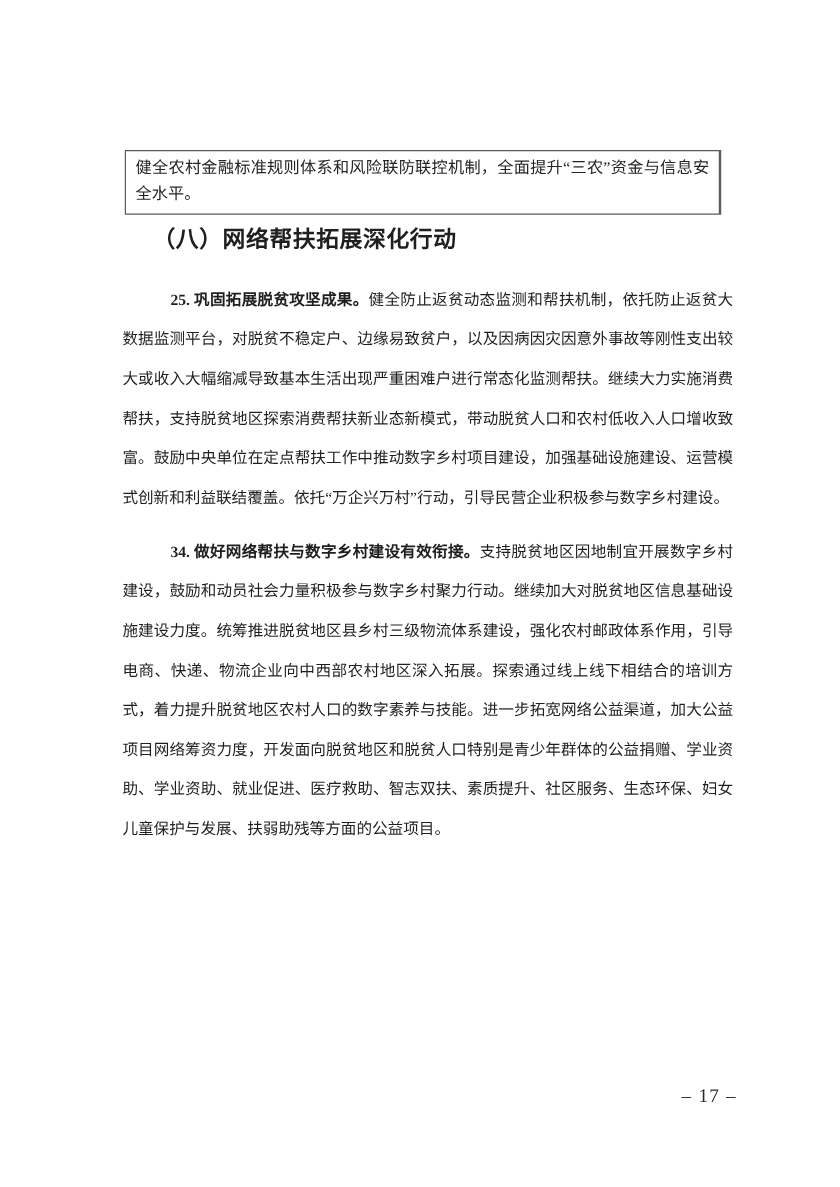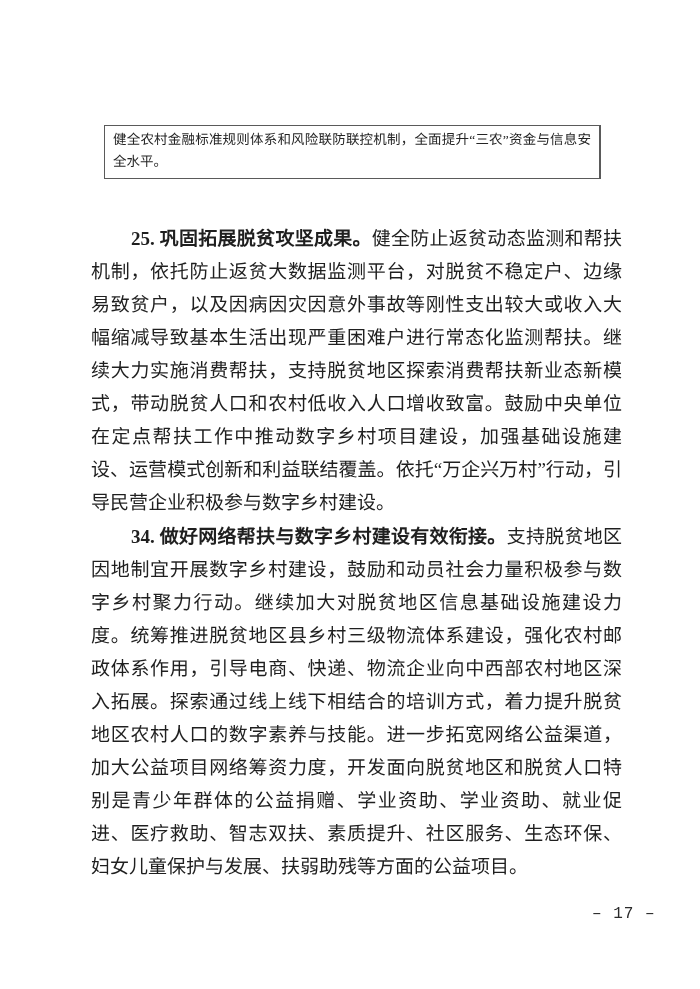--- a/index.html
+++ b/index.html
@@ -41,51 +41,51 @@
     color: #1f1f1f;
     white-space: nowrap;
   }
   .content {
     position: absolute;
     left: 90px;
     top: 221px;
     width: 533px;
   }
   .para {
-    margin: 1px;
-    font-size: 19px;
+    margin: 12px;
+    font-size: 13px;
     line-height: 33px;
     text-align: justify;
     text-justify: inter-character;
     text-indent: 40px;
     color: #1f1f1f;
   }
   .para .lead {
     font-weight: bold;
   }
   .pagenum {
     position: absolute;
-    left: 592px;
+    left: 568px;
     top: 905px;
     font-size: 16px;
     letter-spacing: 1px;
     color: #2a2a2a;
     white-space: nowrap;
-    font-family: Liberation Mono, monospace;
   }
 </style>
 </head>
 <body>
 
 <div class="page">
 
   <div class="callout">
     <span>健全农村金融标准规则体系和风险联防联控机制，全面提升“三农”资金与信息安全水平。</span>
   </div>
 
+  <h2 class="heading">（八）网络帮扶拓展深化行动</h2>
 
   <div class="content">
     <p class="para"><b class="lead">25. 巩固拓展脱贫攻坚成果。</b><span>健全防止返贫动态监测和帮扶机制，依托防止返贫大数据监测平台，对脱贫不稳定户、边缘易致贫户，以及因病因灾因意外事故等刚性支出较大或收入大幅缩减导致基本生活出现严重困难户进行常态化监测帮扶。继续大力实施消费帮扶，支持脱贫地区探索消费帮扶新业态新模式，带动脱贫人口和农村低收入人口增收致富。鼓励中央单位在定点帮扶工作中推动数字乡村项目建设，加强基础设施建设、运营模式创新和利益联结覆盖。依托“万企兴万村”行动，引导民营企业积极参与数字乡村建设。</span></p>
     <p class="para"><b class="lead">34. 做好网络帮扶与数字乡村建设有效衔接。</b><span>支持脱贫地区因地制宜开展数字乡村建设，鼓励和动员社会力量积极参与数字乡村聚力行动。继续加大对脱贫地区信息基础设施建设力度。统筹推进脱贫地区县乡村三级物流体系建设，强化农村邮政体系作用，引导电商、快递、物流企业向中西部农村地区深入拓展。探索通过线上线下相结合的培训方式，着力提升脱贫地区农村人口的数字素养与技能。进一步拓宽网络公益渠道，加大公益项目网络筹资力度，开发面向脱贫地区和脱贫人口特别是青少年群体的公益捐赠、学业资助、学业资助、就业促进、医疗救助、智志双扶、素质提升、社区服务、生态环保、妇女儿童保护与发展、扶弱助残等方面的公益项目。</span></p>
   </div>
 
   <div class="pagenum">– 17 –</div>
 
 </div>
 

